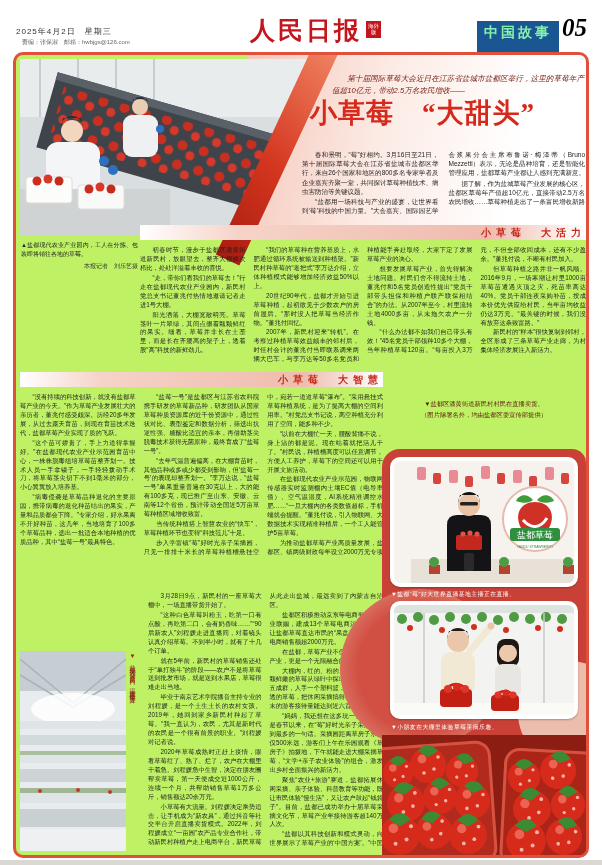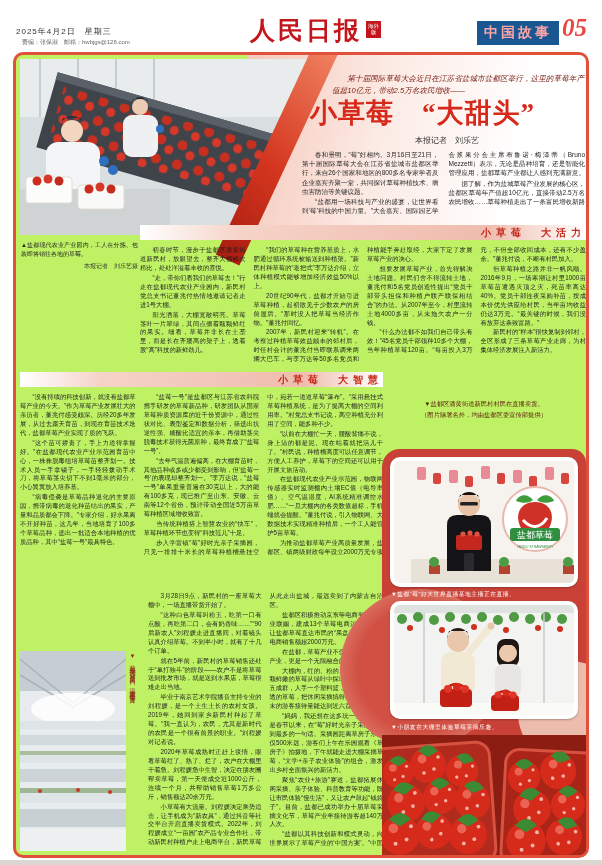--- a/index.html
+++ b/index.html
@@ -11,24 +11,24 @@
   }
   .abs{position:absolute;}
   
   .date-line{left:16px;top:26px;font-size:8px;color:#333;letter-spacing:1px;}
   .editor-line{left:22px;top:38px;font-size:6px;color:#666;}
   .masthead{left:236px;top:18px;width:140px;text-align:center;
     font-family:"Liberation Serif","DejaVu Serif",serif;font-weight:700;
     font-size:25px;color:#c3161c;letter-spacing:3px;line-height:1;}
   .masthead-badge{left:366px;top:21px;width:13px;background:#c3161c;color:#fff;
     font-size:5.5px;line-height:1.15;text-align:center;padding:2px 1px;}
-  .section-badge{left:477px;top:21px;width:82px;height:24px;background:#1a5692;
-    color:#fca5a5;font-size:14px;font-weight:bold;text-align:center;line-height:23px;letter-spacing:3px;}
+  .section-badge{left:477px;top:21px;width:82px;height:31px;background:#1a5692;
+    color:#86efac;font-size:14px;font-weight:bold;text-align:center;line-height:23px;letter-spacing:3px;}
   .page-number{left:562px;top:14px;font-family:"Liberation Serif","DejaVu Serif",serif;
-    font-size:25px;font-weight:900;font-style:italic;color:#ef4444;}
+    font-size:25px;font-weight:900;font-style:italic;color:#000000;}
   .bottom-strip{left:0;bottom:0;width:602px;height:5px;background:#dbd7d2;}
   
   .main-box{left:13px;top:52px;width:576px;height:806px;border:3px solid #e0503a;
     border-radius:10px;background:#bef264;overflow:hidden;box-sizing:border-box;}
   .box-inner{position:absolute;inset:0;}
   
   .pink-wash{left:232px;top:0;width:338px;height:172px;
     background:linear-gradient(100deg,#f5c8ba 0%,#fcebe5 40%,#ffffff 78%);}
   .photo-top{left:4px;top:4px;width:302px;height:176px;
     clip-path:polygon(0 0,100% 0,73% 100%,0 100%);overflow:hidden;background:#dde1e4;}
@@ -139,21 +139,20 @@
         <circle cx="69" cy="130" r="4.5" fill="#cd2d1e"></circle>
             <circle cx="80" cy="128" r="4.5" fill="#d8382a"></circle>
             <circle cx="91" cy="130" r="4.5" fill="#c32b1c"></circle>
       </g>
     </svg>
   </div>
   <div class="abs ribbon"></div>
 
   <p class="abs kicker">第十届国际草莓大会近日在江苏省盐城市盐都区举行，这里的草莓年产值超10亿元，带动2.5万名农民增收——</p>
   <div class="abs headline">小草莓　“大甜头”</div>
-  <div class="abs byline">本报记者　刘乐艺</div>
   <div class="abs intro">
         <p class="para">春和景明，“莓”好相约。3月16日至21日，第十届国际草莓大会在江苏省盐城市盐都区举行，来自26个国家和地区的800多名专家学者及企业嘉宾齐聚一堂，共同探讨草莓种植技术、病虫害防治等关键议题。</p>
         <p class="para">“盐都用一场科技与产业的盛宴，让世界看到‘莓’科技的中国力量。”大会嘉宾、国际园艺学会浆果分会主席布鲁诺·梅泽蒂（Bruno Mezzetti）表示，无论是品种培育，还是智能化管理应用，盐都草莓产业都让人感到充满新意。</p>
         <p class="para">据了解，作为盐城草莓产业发展的核心区，盐都区草莓年产值超10亿元，直接带动2.5万名农民增收……草莓种植走出了一条富民增收新路子，为产业可持续发展提供了可复制的“盐都样本”。</p>
       </div>
 
   <div class="abs caption-top">
     <span>▲盐都现代农业产业园内，工人在分拣、包装即将销往各地的草莓。</span>
     <span class="credit">本报记者　刘乐艺摄</span>
   </div>

